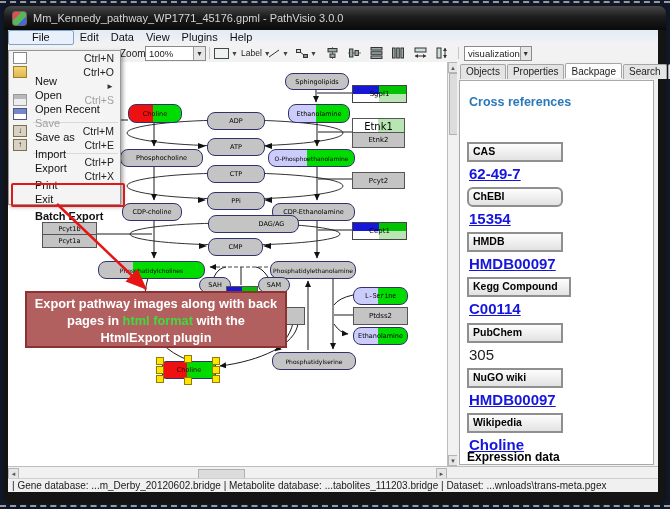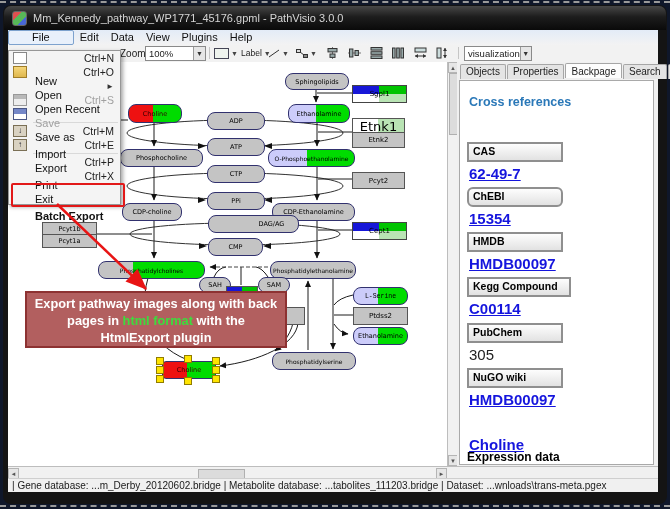--- a/index.html
+++ b/index.html
@@ -251,21 +251,21 @@
         <path d="M191,181 L199,184 L191,187 Z"></path>
           <path d="M263,181 L255,184 L263,187 Z"></path>
       </g>
     </svg>
 
     <div class="node pill n-gray" style="left:277px;top:11px;width:62px;height:15px;">Sphingolipids</div>
     <div class="node gene2" style="left:344px;top:23px;width:53px;height:16px;font-size:7px;">Sgpl1</div>
     <div class="node pill n-redgreen" style="left:120px;top:42px;width:52px;height:17px;">Choline</div>
     <div class="node pill n-lavgreen" style="left:280px;top:42px;width:60px;height:17px;">Ethanolamine</div>
     <div class="node pill n-gray" style="left:199px;top:50px;width:56px;height:16px;">ADP</div>
-    <div class="node rect n-whitegreen" style="left:344px;top:56px;width:51px;height:14px;font-size:13px;">Etnk1</div>
+    <div class="node rect n-whitegreen" style="left:344px;top:56px;width:51px;height:14px;font-size:10px;">Etnk1</div>
     <div class="node rect n-gray" style="left:344px;top:70px;width:51px;height:14px;font-size:7px;">Etnk2</div>
     <div class="node pill n-gray" style="left:199px;top:76px;width:56px;height:16px;">ATP</div>
     <div class="node pill n-gray" style="left:112px;top:87px;width:81px;height:16px;">Phosphocholine</div>
     <div class="node pill n-lavgreen" style="left:260px;top:87px;width:85px;height:16px;font-size:6px;">O-Phosphoethanolamine</div>
     <div class="node pill n-gray" style="left:199px;top:103px;width:56px;height:16px;">CTP</div>
     <div class="node rect n-gray" style="left:344px;top:110px;width:51px;height:15px;font-size:7px;">Pcyt2</div>
     <div class="node pill n-gray" style="left:199px;top:130px;width:56px;height:16px;">PPi</div>
     <div class="node pill n-gray" style="left:114px;top:141px;width:58px;height:16px;">CDP-choline</div>
     <div class="node pill n-gray" style="left:264px;top:141px;width:81px;height:16px;">CDP-Ethanolamine</div>
     <div class="node pill n-gray" style="left:200px;top:153px;width:53px;height:16px;padding-left:36px;">DAG/AG</div>
@@ -329,20 +329,21 @@
 
       <div class="secbox" style="top:196px;width:96px;">Kegg Compound</div>
       <div class="secval link" style="top:219px;">C00114</div>
 
       <div class="secbox" style="top:242px;">PubChem</div>
       <div class="secval plainval" style="top:265px;font-weight:normal;">305</div>
 
       <div class="secbox" style="top:287px;">NuGO wiki</div>
       <div class="secval link" style="top:310px;">HMDB00097</div>
 
+      <div class="secbox" style="top:332px;">Wikipedia</div>
       <div class="secval link" style="top:355px;">Choline</div>
 
       <div class="expr-head" style="top:369px;">Expression data</div>
     </div>
   </div>
 
   <div class="statusbar">| Gene database: ...m_Derby_20120602.bridge | Metabolite database: ...tabolites_111203.bridge | Dataset: ...wnloads\trans-meta.pgex</div>
 
   <div class="filemenu">
     <div class="fm-row">

